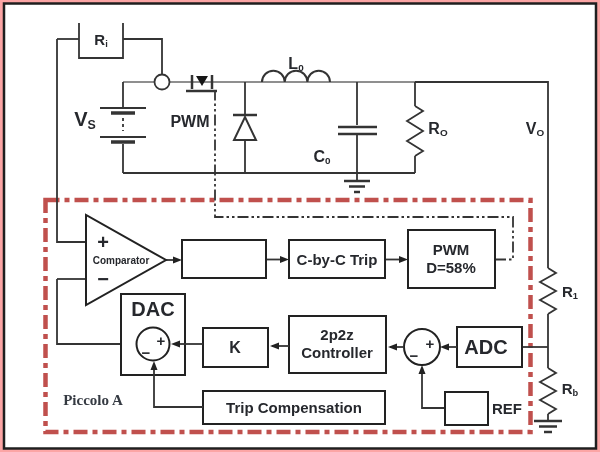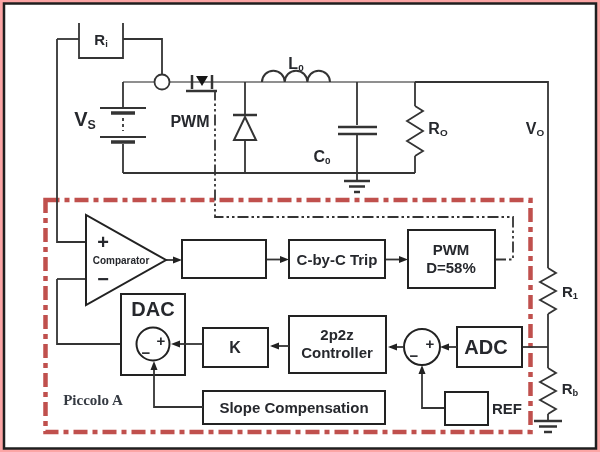--- a/index.html
+++ b/index.html
@@ -168,15 +168,15 @@
 <div class="lbl f15 two" style="left:337px;top:344px;">
       <div>2p2z</div>
       <div>Controller</div>
     </div>
 
 <div class="lbl sign" style="left:430px;top:344px;">+</div>
 <div class="lbl sign" style="left:414px;top:356px;">−</div>
 
 <div class="lbl f17" style="left:486px;top:347px;">ADC</div>
 <div class="lbl f15" style="left:466px;top:409px;margin-left:41px;">REF</div>
-<div class="lbl f15" style="left:294px;top:408px;">Slope Compensation</div>
+<div class="lbl f15" style="left:294px;top:408px;">Trip Compensation</div>
 <div class="lbl f15 piccolo" style="left:93px;top:400px;font-family:Liberation Serif, serif;">Piccolo A</div>
 </div>
 
 </body></html>

